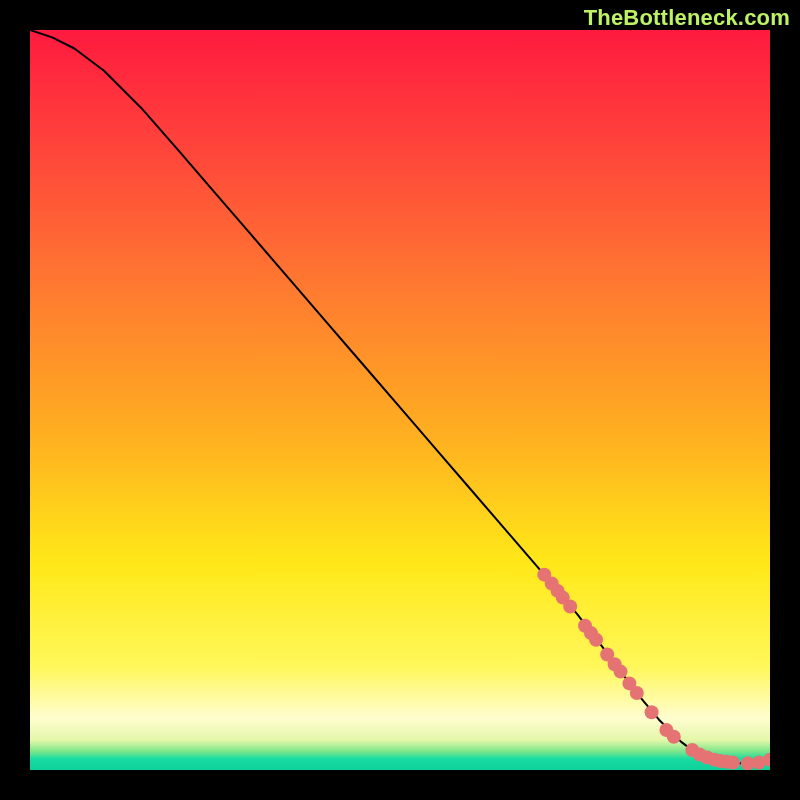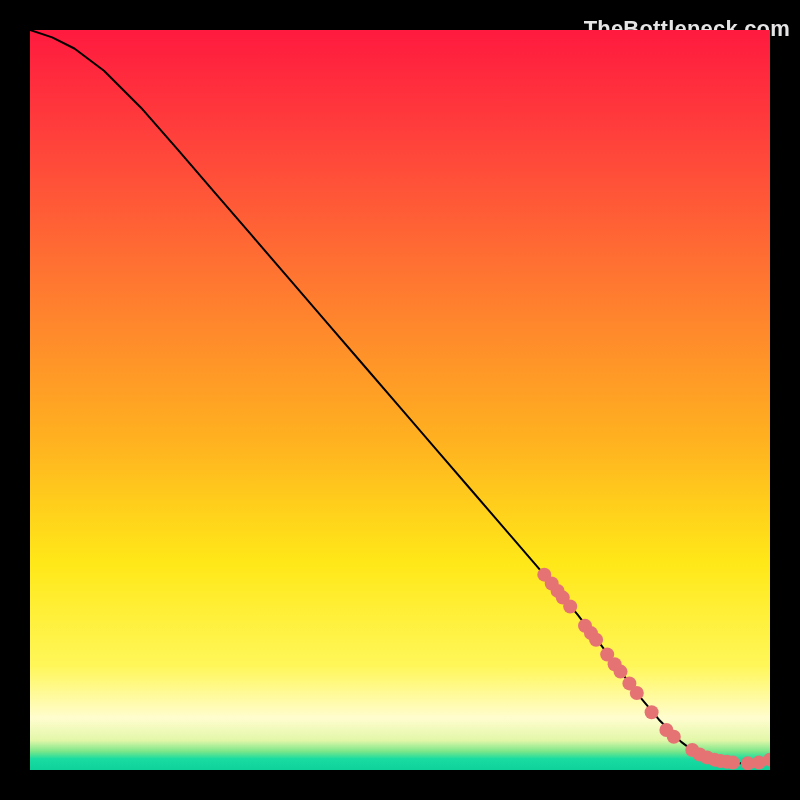--- a/index.html
+++ b/index.html
@@ -5,26 +5,26 @@
   * { margin: 0; padding: 0; box-sizing: border-box; }
   html, body { width: 800px; height: 800px; overflow: hidden; background: #000; }
   .frame {
     position: relative;
     width: 800px;
     height: 800px;
     background: #000;
   }
   .watermark {
     position: absolute;
-    top: 16px;
+    top: 5px;
     right: 10px;
     font-family: Arial, Helvetica, sans-serif;
     font-size: 22px;
     font-weight: bold;
-    color: #e5e5e5;
+    color: #bef264;
     letter-spacing: 0.2px;
   }
   .plot {
     position: absolute;
     left: 30px;
     top: 30px;
     width: 740px;
     height: 740px;
   }
   .gradient-bg {

